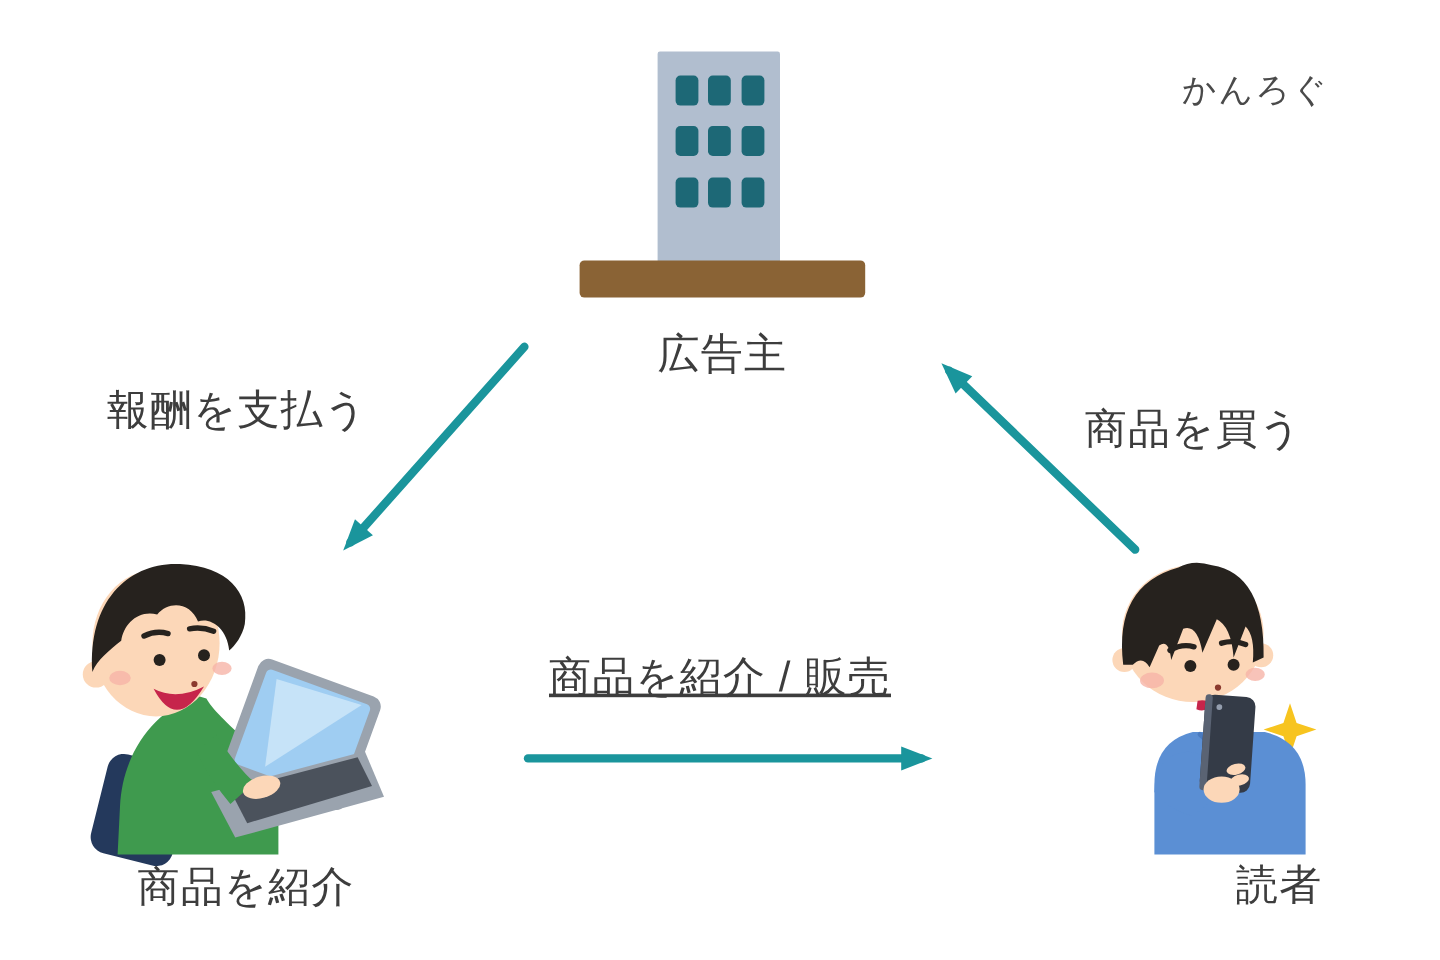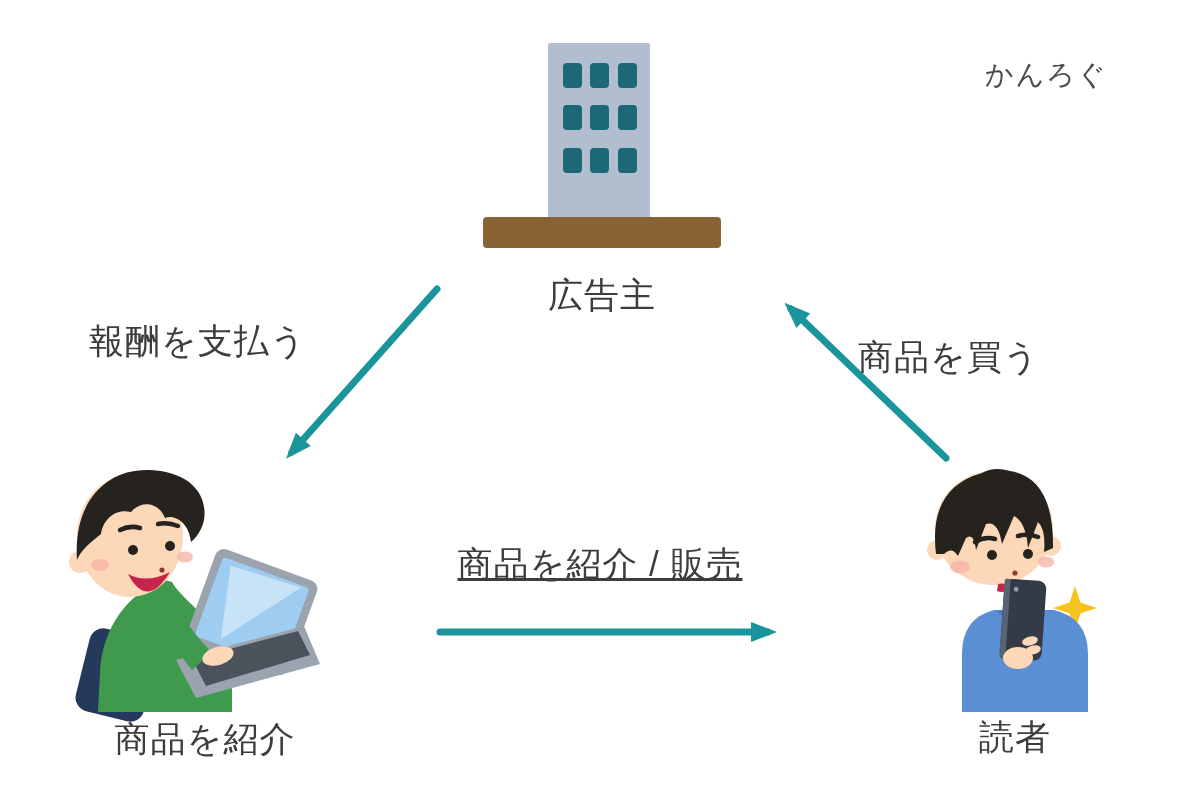--- a/index.html
+++ b/index.html
@@ -165,30 +165,30 @@
     <g transform="rotate(4 96 158)">
       <rect class="f-phone" x="72" y="118" width="42" height="80" rx="8"></rect>
       <rect class="f-phone-edge" x="72" y="118" width="6" height="80" rx="3"></rect>
       <circle cx="84" cy="128" r="2.4" fill="#949eae"></circle>
     </g>
 
     <ellipse class="f-skin" cx="88" cy="196" rx="15" ry="11"></ellipse>
     <ellipse class="f-skin" cx="100" cy="179" rx="8" ry="4.5" transform="rotate(-14 100 179)"></ellipse>
     <ellipse class="f-skin" cx="103" cy="188" rx="8" ry="4.5" transform="rotate(-14 103 188)"></ellipse>
   </svg>
-  <div class="abs label centered" style="left:930px;top:714px;width:170px;">読者</div>
+  <div class="abs label centered" style="left:981px;top:714px;width:170px;">読者</div>
 
   <svg class="abs" style="left:0;top:0;" width="1200" height="800" viewBox="0 0 1200 800" aria-hidden="true">
     <defs>
       <marker id="ah" markerUnits="userSpaceOnUse" markerWidth="30" markerHeight="26" refX="18" refY="13" orient="auto">
         <path class="arrow-head" d="M1,3 L27,13 L1,23 Z"></path>
       </marker>
     </defs>
     <line class="arrow-line" x1="437" y1="289" x2="292" y2="452" marker-end="url(#ah)"></line>
     <line class="arrow-line" x1="440" y1="632" x2="768" y2="632" marker-end="url(#ah)"></line>
     <line class="arrow-line" x1="946" y1="458" x2="791" y2="309" marker-end="url(#ah)"></line>
   </svg>
 
   <div class="abs label" style="left:89px;top:318px;">報酬を支払う</div>
   <div class="abs label centered" style="left:430px;top:541px;width:340px;text-decoration:underline;">商品を紹介 / 販売</div>
-  <div class="abs label" style="left:858px;top:334px;">商品を買う</div>
+  <div class="abs label" style="left:904px;top:334px;">商品を買う</div>
 
 </div>
 
 </body></html>

